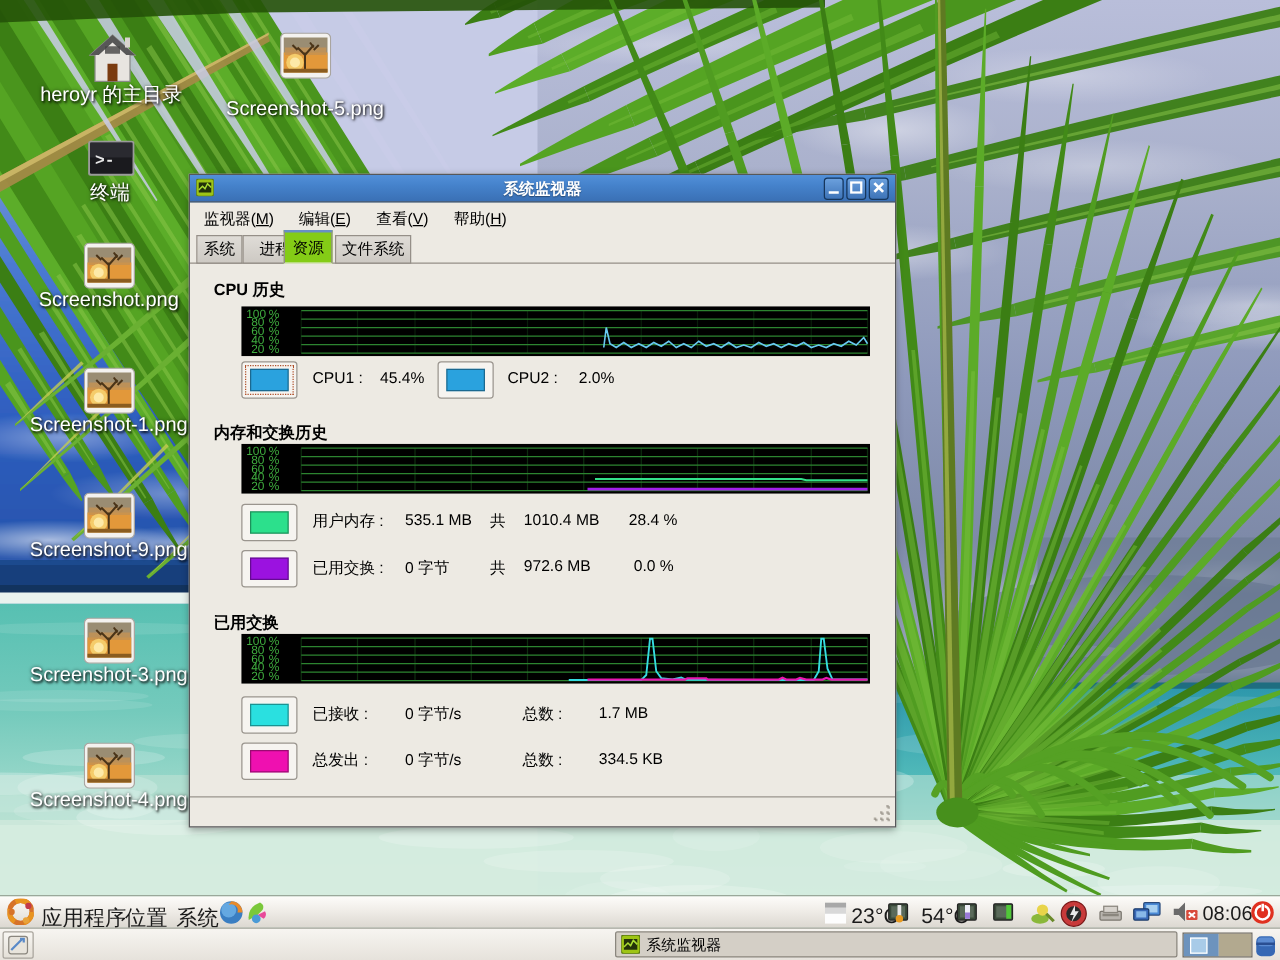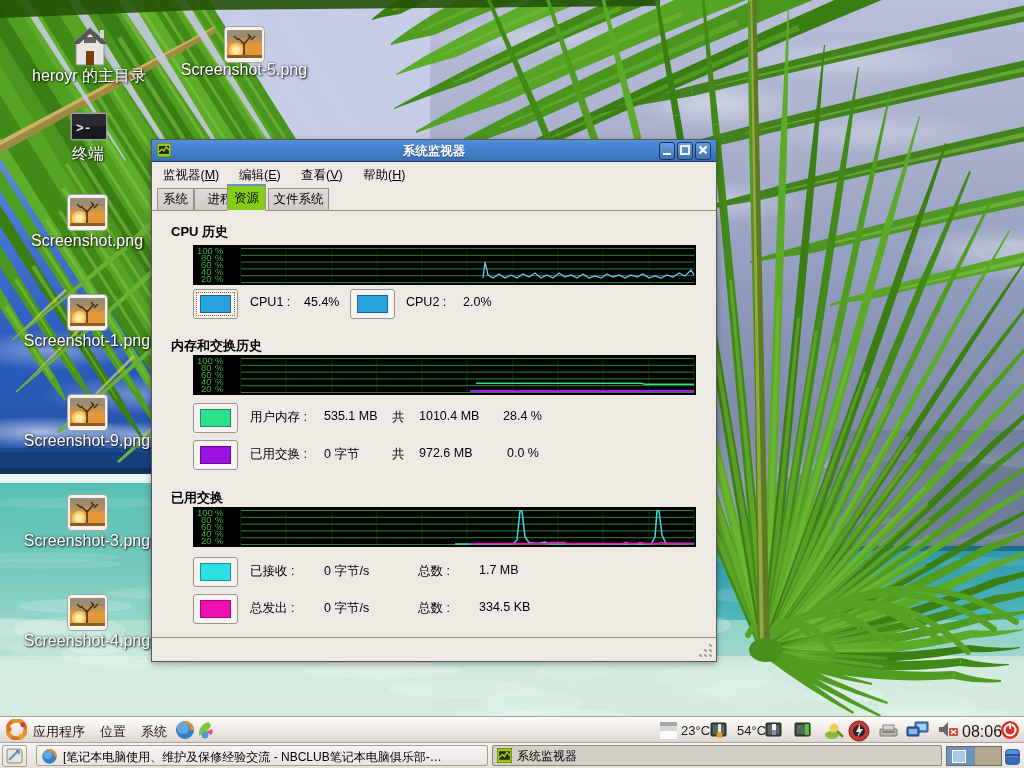--- a/index.html
+++ b/index.html
@@ -13,21 +13,21 @@
 .menu{position:absolute;top:0;font-size:12.5px;color:#000}
 .tab{position:absolute;box-sizing:border-box;font-size:12.5px;text-align:center;border:1px solid #958f88;background:linear-gradient(#dfdcd7,#cdc9c3);color:#000}
 .seltab{background:#84cc16;border-bottom:1px solid #F0EDE6;border-top:2px solid #688fc4;z-index:3}
 .sect{position:absolute;font-size:13px;font-weight:bold;color:#000}
 .lgbtn{position:absolute;width:43px;height:28px;background:#f6f4f0;border:1px solid #9a958e;border-radius:3px}
 .lgfill{position:absolute;left:6px;top:5px;width:29px;height:16px;border:1px solid rgba(0,0,0,.35)}
 .ltxt{position:absolute;font-size:12.5px;color:#000;white-space:nowrap}
 
 #pan1{position:absolute;left:0;top:716px;width:1024px;height:26px;background:linear-gradient(#fdfcfa,#f0ede8 45%,#dcd8d1);border-top:1px solid #9aa89a;box-sizing:border-box}
 #pan2{position:absolute;left:0;top:742px;width:1024px;height:26px;background:linear-gradient(#f7f5f1,#e6e2db);border-top:1px solid #a8a49c;box-sizing:border-box}
-.ptxt{position:absolute;font-size:13px;color:#1a1a1a;white-space:nowrap}
+.ptxt{position:absolute;font-size:17px;color:#1a1a1a;white-space:nowrap}
 .tskb{position:absolute;top:2px;height:21px;box-sizing:border-box;border:1px solid #a39f97;border-radius:2px;font-size:12px;color:#000;overflow:hidden;white-space:nowrap}
 </style></head><body>
 <div id="scr">
 <div id="bg"><svg width="1024" height="768" viewBox="0 0 1024 768">
         <defs>
 <linearGradient id="skyL" x1="0" y1="0" x2="0" y2="1">
  <stop offset="0" stop-color="#7f9fd8"></stop>
             <stop offset="0.3" stop-color="#4a7ad2"></stop>
             <stop offset="0.62" stop-color="#2f5ec0"></stop>
             <stop offset="1" stop-color="#2452a8"></stop>
@@ -412,21 +412,21 @@
     <div class="dico" style="left:224px;top:26px"><svg width="41" height="37" viewBox="0 0 41 37">
 <rect x="0.5" y="0.5" width="40" height="36" rx="4" fill="#f4f2ef" stroke="#a9a5a0"></rect>
 <rect x="3" y="4" width="35" height="28" fill="#9a8d73"></rect>
 <rect x="3" y="16" width="35" height="16" fill="#e2983a"></rect>
 <rect x="4" y="12" width="33" height="6" fill="#c49252" opacity="0.8"></rect>
 <circle cx="12" cy="24" r="7" fill="#f6cf6e" opacity="0.95"></circle>
 <circle cx="12" cy="24" r="4" fill="#fde9a8"></circle>
 <path d="M20,31 L20,16 M20,18 L14,12 M20,18 L27,10 M27,14 L31,10 M27,12 L24,8 M14,14 L10,10" stroke="#4a3418" stroke-width="1.6" fill="none"></path>
 <rect x="3" y="29" width="35" height="3" fill="#8a5c20"></rect>
 </svg></div>
-    <div class="dlbl" style="left:244px;top:61px">Screenshot-5.png</div>
+    <div class="dlbl" style="left:244px;top:79px">Screenshot-5.png</div>
     <div class="dico" style="left:70px;top:112px"><svg width="38" height="29" viewBox="0 0 38 29">
 <rect x="0.5" y="0.5" width="37" height="28" rx="2" fill="#9a9a9a"></rect>
 <rect x="2" y="2" width="34" height="25" rx="1" fill="#1a1a1e"></rect>
 <rect x="2" y="2" width="34" height="12" fill="#3a3a42" opacity="0.5"></rect>
 <text x="6" y="20" font-family="Liberation Mono,monospace" font-size="13" font-weight="bold" fill="#e8e8e8">&gt;-</text>
 </svg></div>
     <div class="dlbl" style="left:88px;top:144px">终端</div>
     <div class="dico" style="left:67px;top:194px"><svg width="41" height="37" viewBox="0 0 41 37">
 <rect x="0.5" y="0.5" width="40" height="36" rx="4" fill="#f4f2ef" stroke="#a9a5a0"></rect>
 <rect x="3" y="4" width="35" height="28" fill="#9a8d73"></rect>
@@ -748,25 +748,20 @@
         <rect x="9.2" y="3" width="2" height="6" fill="#fff"></rect>
       </svg>
     </div>
     <div id="pan2">
       <div style="position:absolute;left:2px;top:2px;width:25px;height:22px;border:1px solid #a8a49c;border-radius:2px;background:linear-gradient(#f8f6f2,#e4e0d8);box-sizing:border-box">
 <svg style="position:absolute;left:3px;top:2px" width="17" height="16" viewBox="0 0 17 16">
           <rect x="1" y="1" width="15" height="14" rx="2" fill="#e8e4dc" stroke="#8a867e"></rect>
           <path d="M3,12 L12,3 M10,3 L13,3 L13,6" stroke="#5a8ac8" stroke-width="1.8" fill="none"></path>
         </svg>
       </div>
-      <div class="tskb" style="left:36px;width:452px;background:linear-gradient(#f6f4f0,#e9e5de);padding:2px 4px"><svg width="17" height="17" viewBox="0 0 20 20" style="vertical-align:-4px;margin-right:5px">
-<circle cx="10" cy="10" r="8.5" fill="#3a7ec2"></circle>
-          <circle cx="8" cy="8" r="5" fill="#6fb3e8" opacity="0.8"></circle>
-<path d="M10,1.5 A8.5,8.5 0 0 1 18.5,10 L15,10 A5,5 0 0 0 8,4.5 Z" fill="#e88a2a"></path>
-        </svg>[笔记本电脑使用、维护及保修经验交流 - NBCLUB笔记本电脑俱乐部-…</div>
       <div class="tskb" style="left:492px;width:450px;background:#d4cfc6;border-color:#8a867e;padding:2px 4px"><svg width="15" height="15" viewBox="0 0 14 14" style="vertical-align:-3px;margin-right:5px">
           <rect width="14" height="14" rx="2" fill="#9ec515" stroke="#5a7a10"></rect>
           <rect x="2" y="3" width="10" height="8" fill="#23320a"></rect>
           <path d="M2,9 L5,6 L7,8 L9,4 L12,7" stroke="#aadd33" stroke-width="1.2" fill="none"></path>
         </svg>系统监视器</div>
       <div style="position:absolute;left:946px;top:3px;width:56px;height:20px;border:1px solid #6a665e;box-sizing:border-box">
 <div style="position:absolute;left:0;top:0;width:28px;height:18px;background:#6d93bd">
           <div style="position:absolute;left:5px;top:3px;width:12px;height:11px;background:#a8cbe8;border:1px solid #fff"></div>
         </div>
 <div style="position:absolute;left:28px;top:0;width:26px;height:18px;background:#b2a98f"></div>

